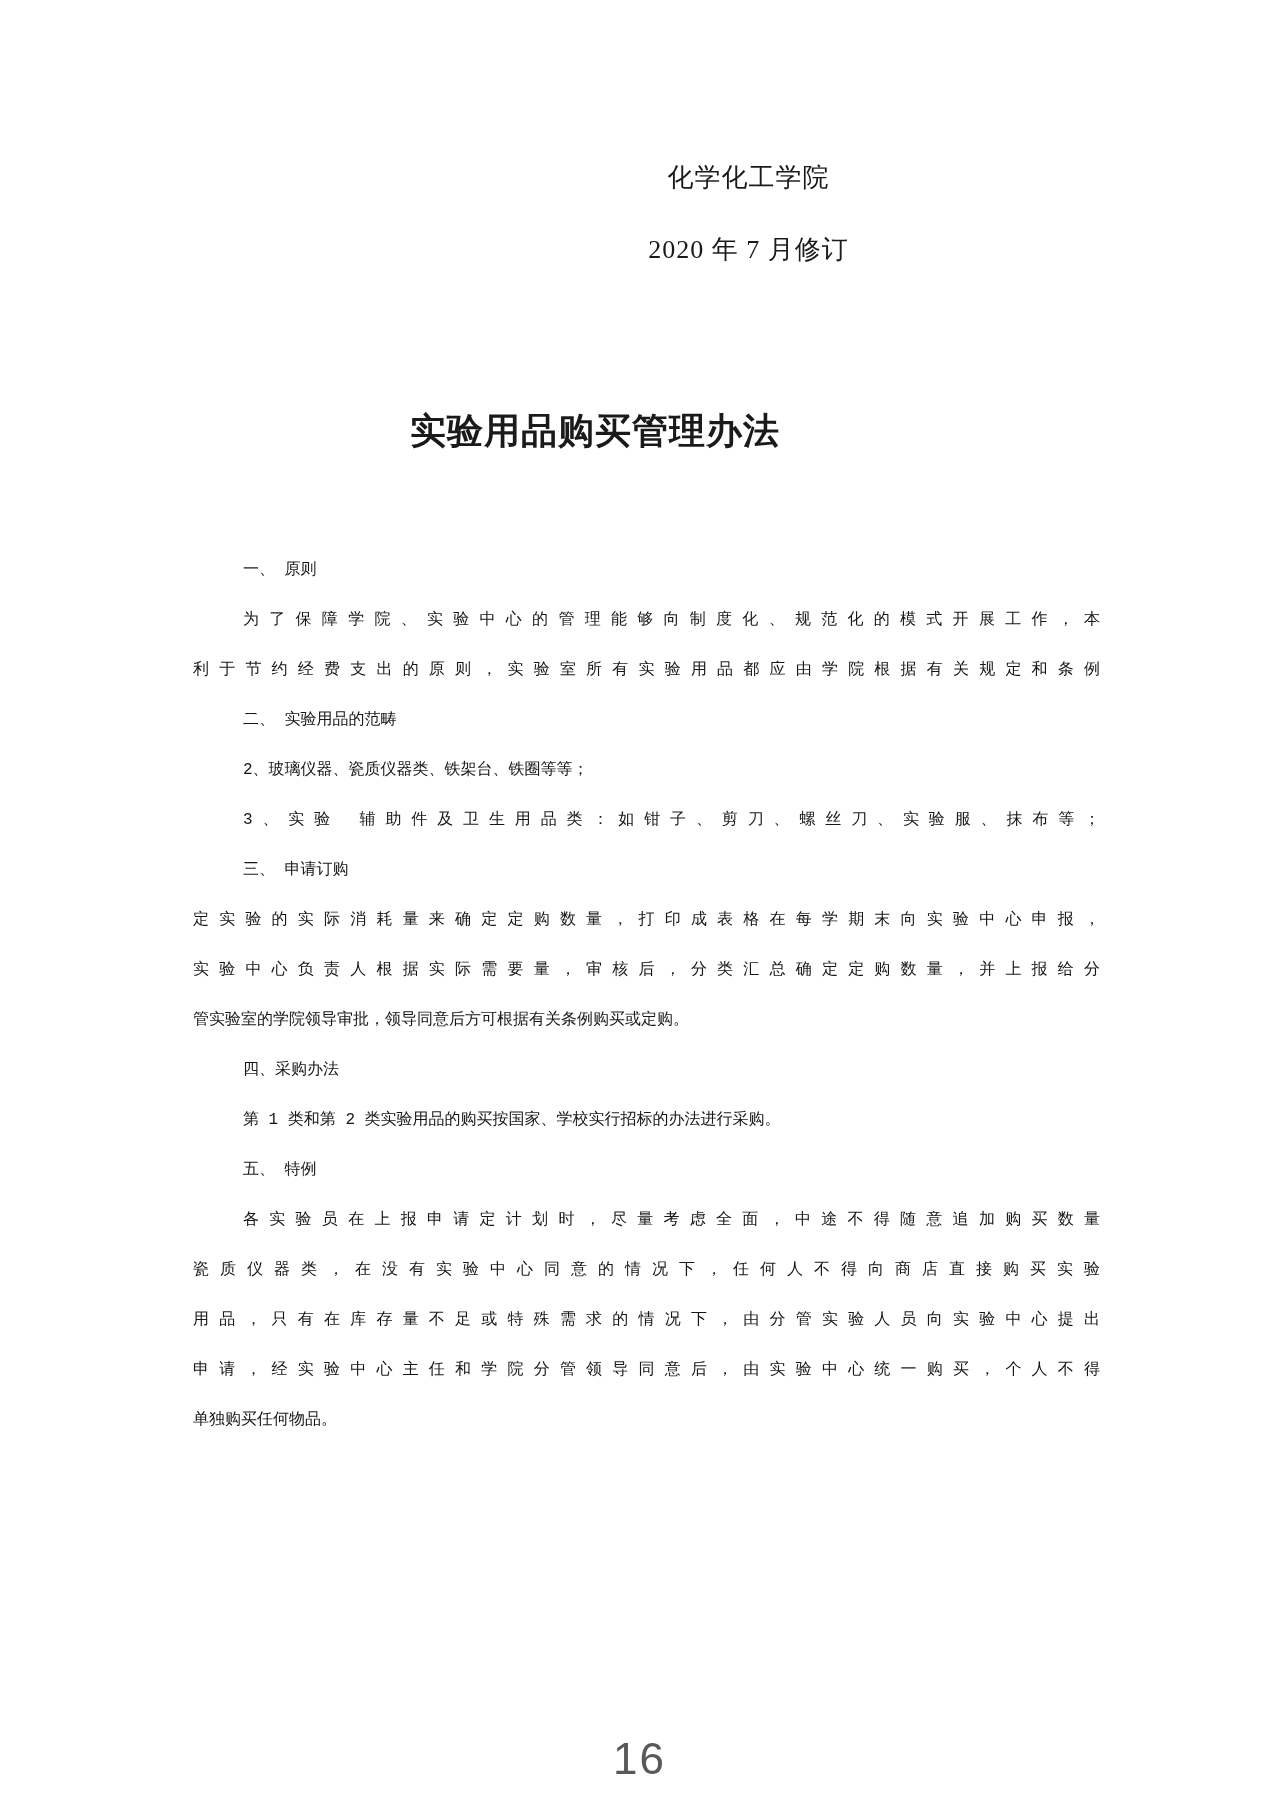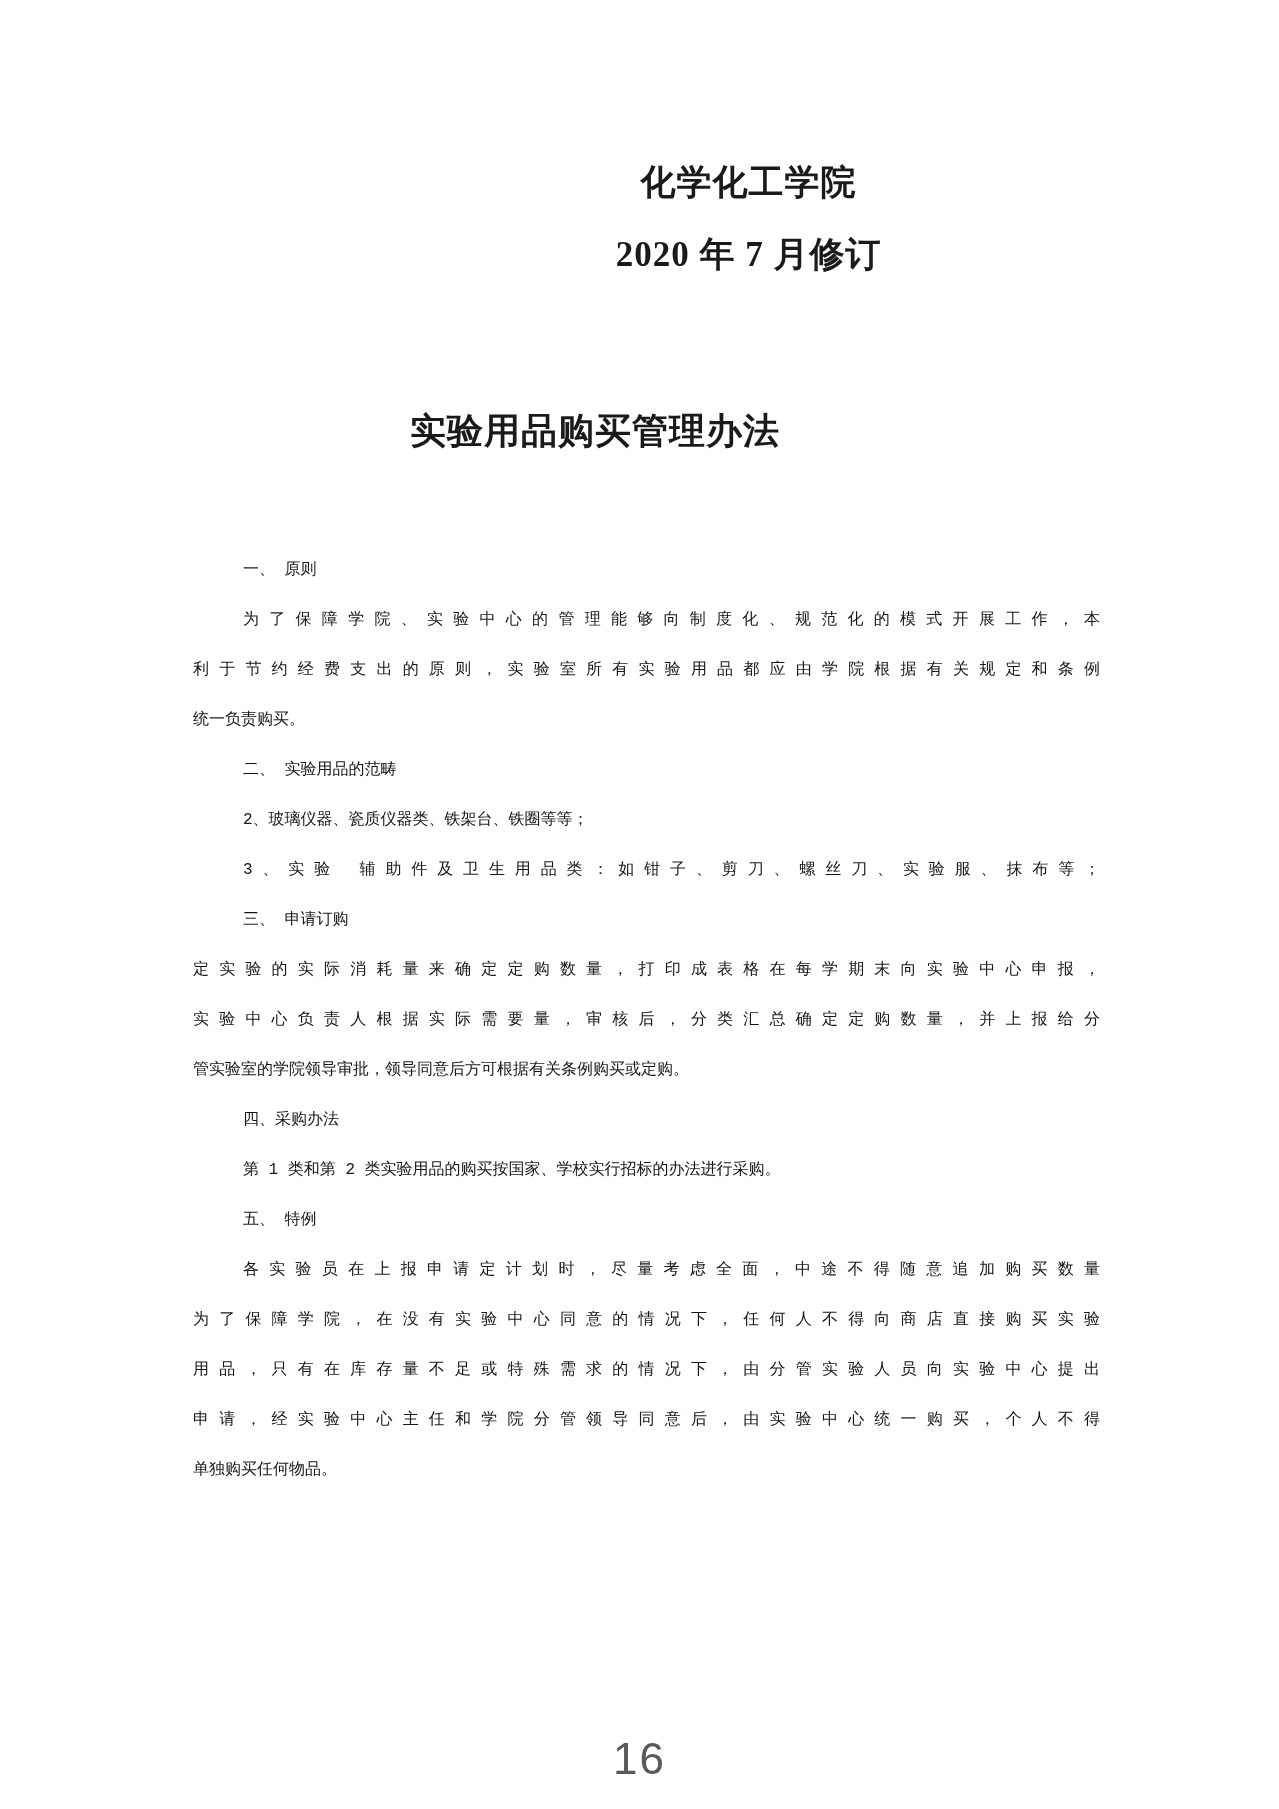--- a/index.html
+++ b/index.html
@@ -14,22 +14,22 @@
     background: #ffffff;
     overflow: hidden;
     font-family: "Liberation Serif", "DejaVu Serif", serif;
     color: #1a1a1a;
   }
   .doc-header-line {
     position: absolute;
     left: 218px;
     right: 0;
     text-align: center;
-    font-size: 35px;
-    font-weight: bold;
+    font-size: 26px;
+    font-weight: normal;
     line-height: 1.2;
     letter-spacing: 1px;
   }
   .doc-header-line.l1 { top: 162px; }
   .doc-header-line.l2 { top: 234px; }
   .doc-title {
     position: absolute;
     left: 0;
     right: 89px;
     top: 408px;
@@ -80,33 +80,32 @@
   <div class="doc-header-line l1">化学化工学院</div>
 
   <div class="doc-header-line l2">2020 年 7 月修订</div>
 
   <h1 class="doc-title">实验用品购买管理办法</h1>
 
   <div class="doc-body" id="doc-body">
       <div class="ln indent">一、 原则</div>
       <div class="ln indent fill">为了保障学院、实验中心的管理能够向制度化、规范化的模式开展工作，本</div>
       <div class="ln fill">利于节约经费支出的原则，实验室所有实验用品都应由学院根据有关规定和条例</div>
-      <div class="ln">统一负责购买。</div>
       <div class="ln indent">二、 实验用品的范畴</div>
       <div class="ln indent">2、玻璃仪器、瓷质仪器类、铁架台、铁圈等等；</div>
       <div class="ln indent fill">3、实验 辅助件及卫生用品类：如钳子、剪刀、螺丝刀、实验服、抹布等；</div>
       <div class="ln indent">三、 申请订购</div>
       <div class="ln fill">定实验的实际消耗量来确定定购数量，打印成表格在每学期末向实验中心申报，</div>
       <div class="ln fill">实验中心负责人根据实际需要量，审核后，分类汇总确定定购数量，并上报给分</div>
       <div class="ln">管实验室的学院领导审批，领导同意后方可根据有关条例购买或定购。</div>
       <div class="ln indent">四、采购办法</div>
       <div class="ln indent">第 1 类和第 2 类实验用品的购买按国家、学校实行招标的办法进行采购。</div>
       <div class="ln indent">五、 特例</div>
       <div class="ln indent fill">各实验员在上报申请定计划时，尽量考虑全面，中途不得随意追加购买数量</div>
-      <div class="ln fill">为了保障学院，在没有实验中心同意的情况下，任何人不得向商店直接购买实验</div>
+      <div class="ln fill">瓷质仪器类，在没有实验中心同意的情况下，任何人不得向商店直接购买实验</div>
       <div class="ln fill">用品，只有在库存量不足或特殊需求的情况下，由分管实验人员向实验中心提出</div>
       <div class="ln fill">申请，经实验中心主任和学院分管领导同意后，由实验中心统一购买，个人不得</div>
       <div class="ln">单独购买任何物品。</div>
     </div>
 
   <div class="page-number" style="color: rgb(88, 89, 91);">16</div>
 
 </div>
 
 </body></html>

